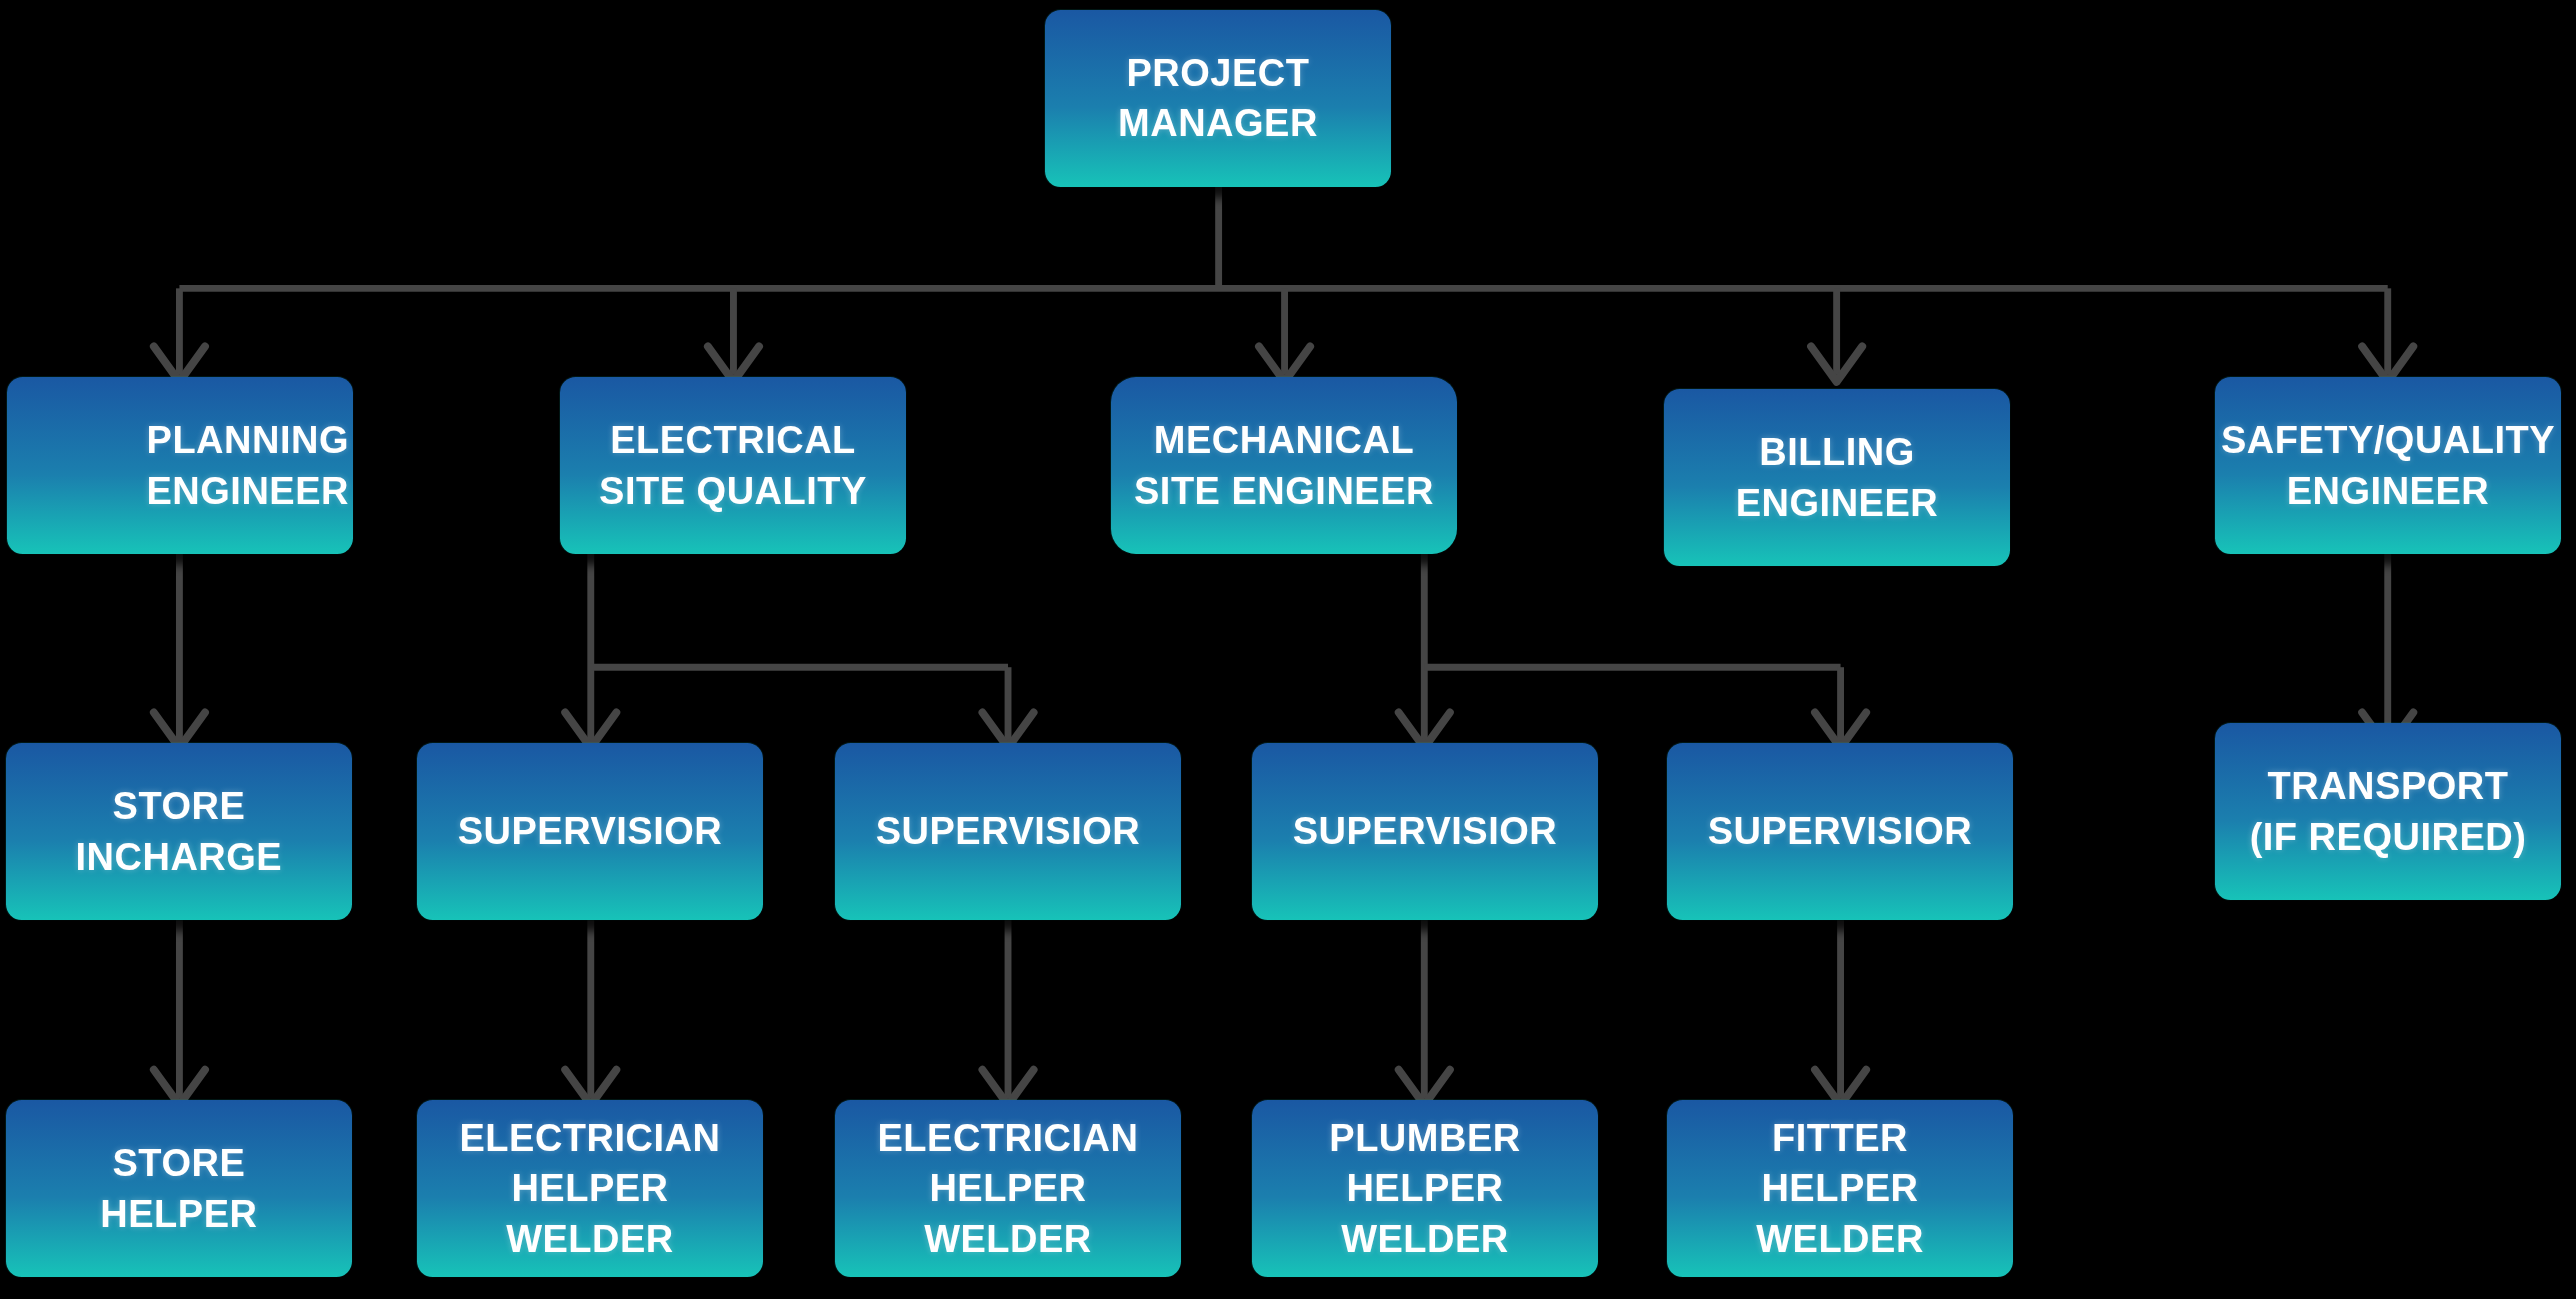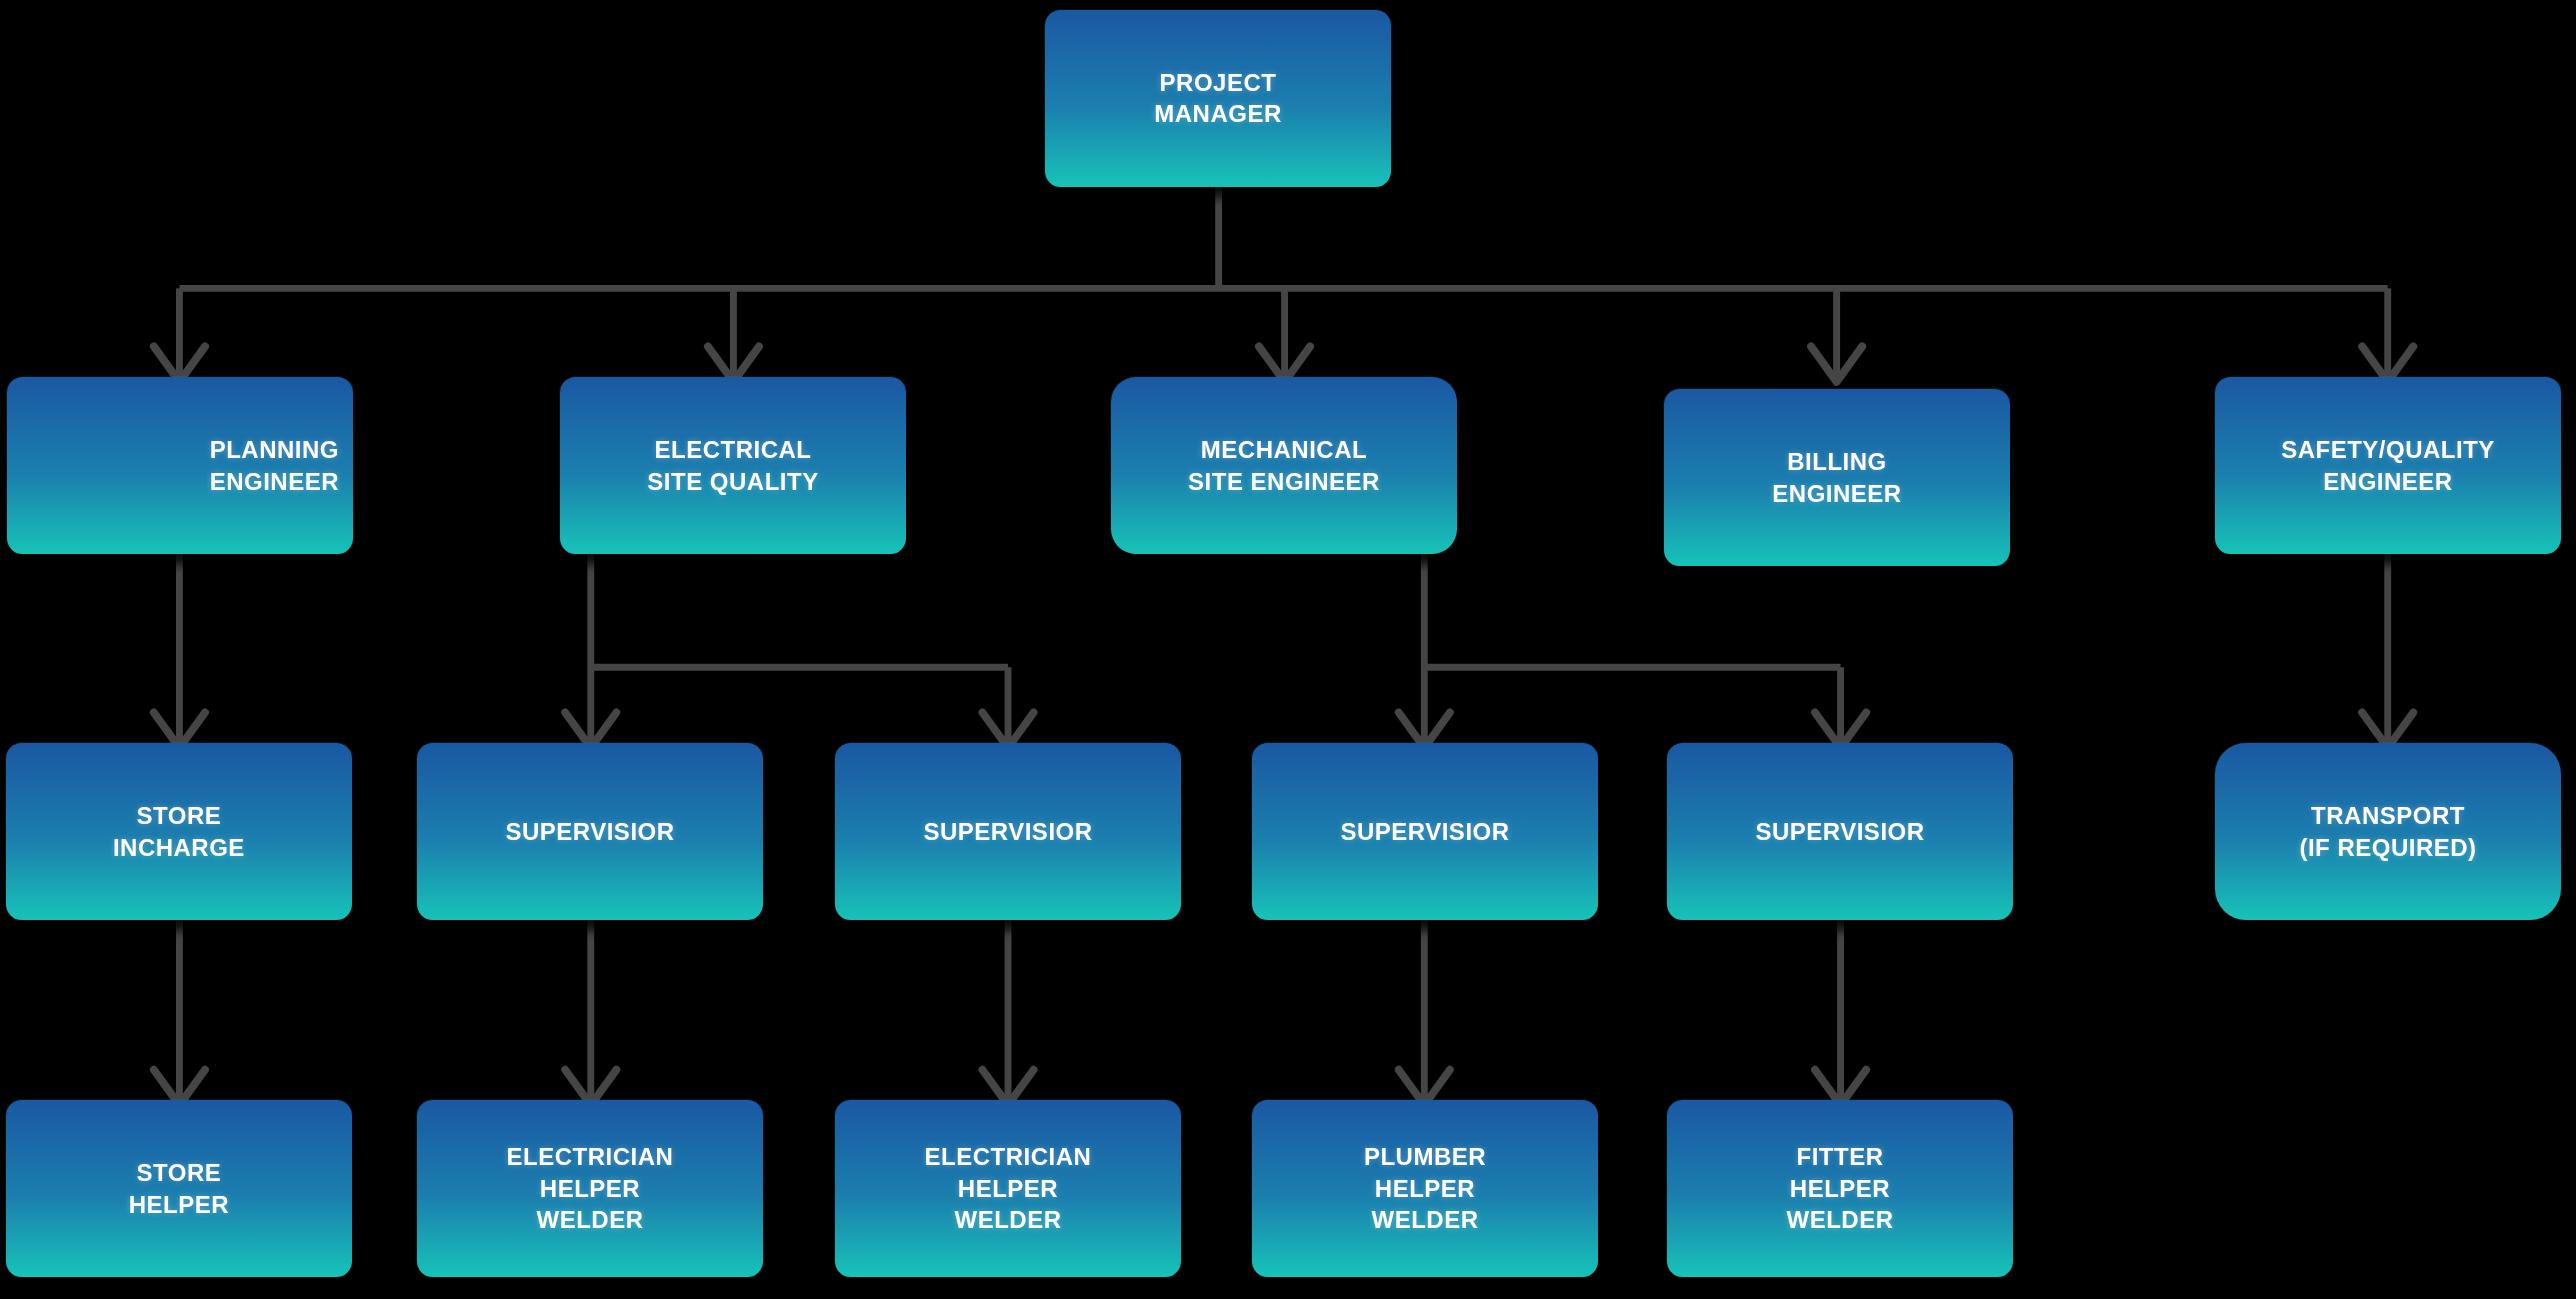--- a/index.html
+++ b/index.html
@@ -12,24 +12,24 @@
   }
   .connector-layer{position:absolute;left:0;top:0;width:100%;height:100%;}
   .node{
     position:absolute;
     width:346px;height:177px;
     border-radius:15.7px;
     display:flex;align-items:center;justify-content:center;
     text-align:center;
     color:#fff;
     font-weight:bold;
-    font-size:24px;
+    font-size:38px;
     line-height:1.32;
     letter-spacing:0.5px;
-    padding:0 14px;
+    padding:0 4px;
     box-sizing:border-box;
     background:linear-gradient(180deg, var(--node-top) 0%, #1b7fae 55%, var(--node-bottom) 100%);
     box-shadow:8.9px 10.8px 9.8px rgba(0,0,0,0.8), 0 0 0 1px rgba(0,230,210,0.10);
   }
   .node-label{
     white-space:pre-line;
     text-shadow:0 0 6.9px rgba(255,255,255,0.28);
   }
   .conn{fill:none;stroke:var(--conn);stroke-width:7;}
   .arrowhead{fill:none;stroke:var(--conn);stroke-width:8;stroke-linecap:round;stroke-linejoin:round;}
@@ -109,21 +109,21 @@
     </div>
     <div class="node" style="left: 835px; top: 743px;">
       <span class="node-label">SUPERVISIOR</span>
     </div>
     <div class="node" style="left: 1252px; top: 743px;">
       <span class="node-label">SUPERVISIOR</span>
     </div>
     <div class="node" style="left: 1667px; top: 743px;">
       <span class="node-label">SUPERVISIOR</span>
     </div>
-    <div class="node" style="left: 2215px; top: 743px; border-radius: 31px;">
+    <div class="node" style="left: 2215px; top: 723px;">
       <span class="node-label">TRANSPORT
 (IF REQUIRED)</span>
     </div>
     <div class="node" style="left: 5.9px; top: 1100px;">
       <span class="node-label">STORE
 HELPER</span>
     </div>
     <div class="node" style="left: 417px; top: 1100px;">
       <span class="node-label">ELECTRICIAN
 HELPER

